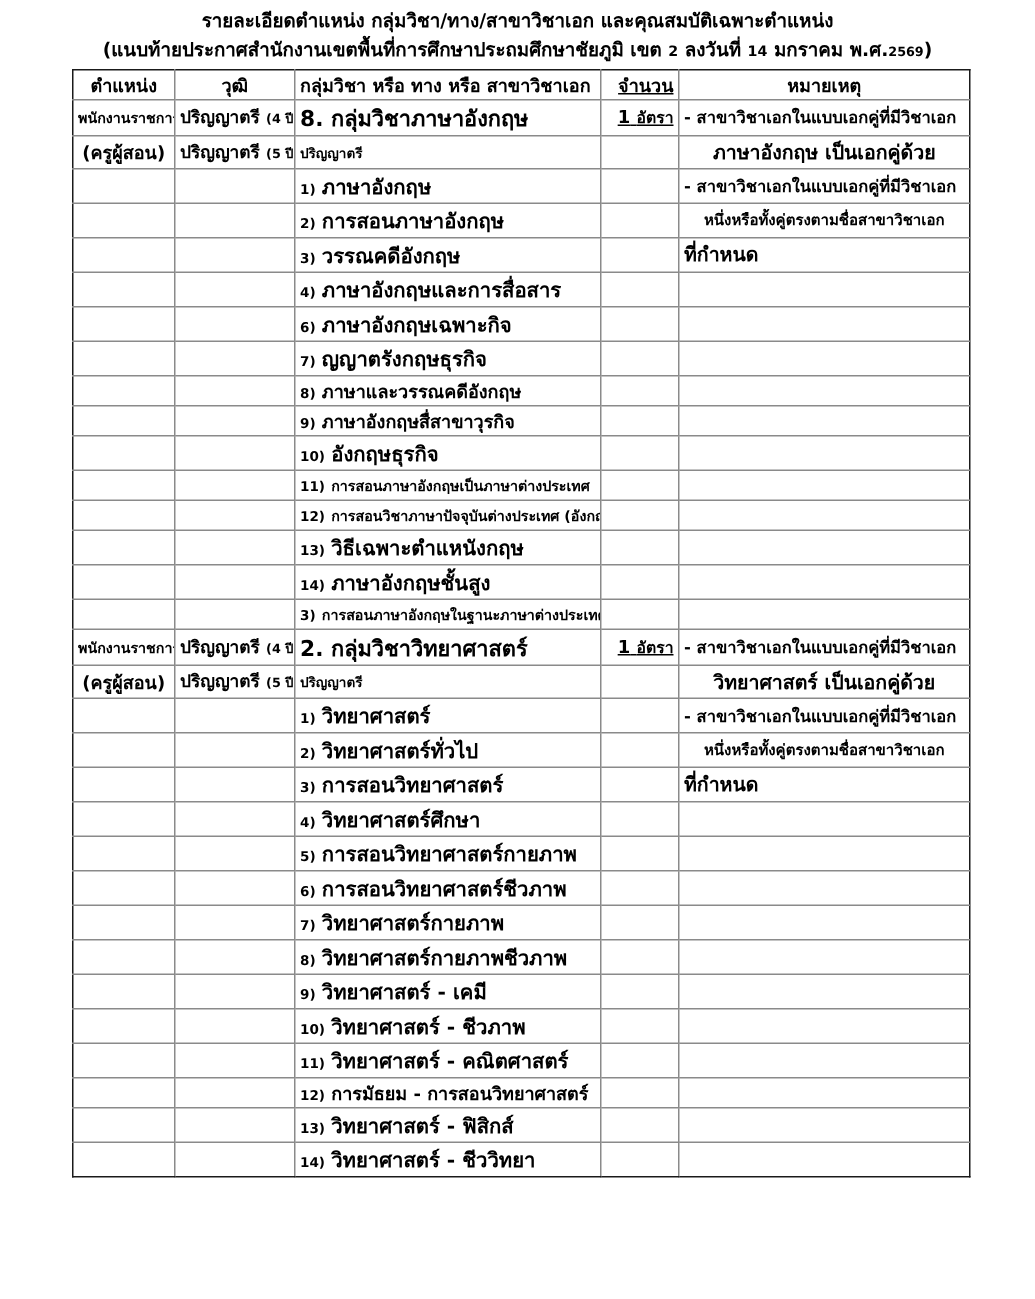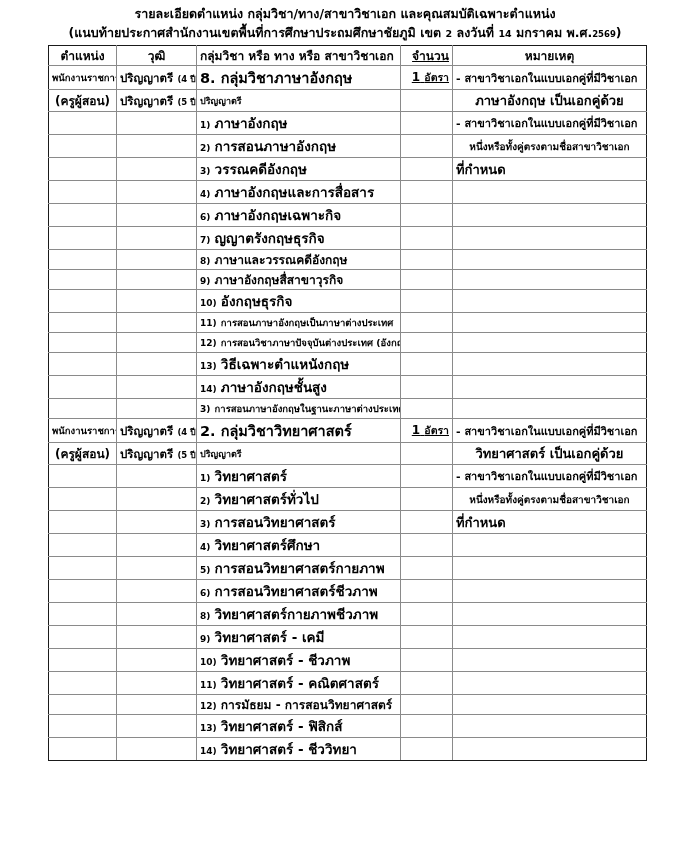--- a/index.html
+++ b/index.html
@@ -299,20 +299,27 @@
         <tr>
           <td class="col-pos"></td>
           <td class="col-qual"></td>
           <td class="col-subj"><span class="item-idx">6)</span> <span class="item-txt-lg">การสอนวิทยาศาสตร์ชีวภาพ</span></td>
           <td class="col-num"></td>
           <td class="col-note"></td>
         </tr>
         <tr>
           <td class="col-pos"></td>
           <td class="col-qual"></td>
+          <td class="col-subj"><span class="item-idx">7)</span> <span class="item-txt-lg">วิทยาศาสตร์กายภาพ</span></td>
+          <td class="col-num"></td>
+          <td class="col-note"></td>
+        </tr>
+        <tr>
+          <td class="col-pos"></td>
+          <td class="col-qual"></td>
           <td class="col-subj"><span class="item-idx">8)</span> <span class="item-txt-lg">วิทยาศาสตร์กายภาพชีวภาพ</span></td>
           <td class="col-num"></td>
           <td class="col-note"></td>
         </tr>
         <tr>
           <td class="col-pos"></td>
           <td class="col-qual"></td>
           <td class="col-subj"><span class="item-idx">9)</span> <span class="item-txt-lg">วิทยาศาสตร์ - เคมี</span></td>
           <td class="col-num"></td>
           <td class="col-note"></td>

